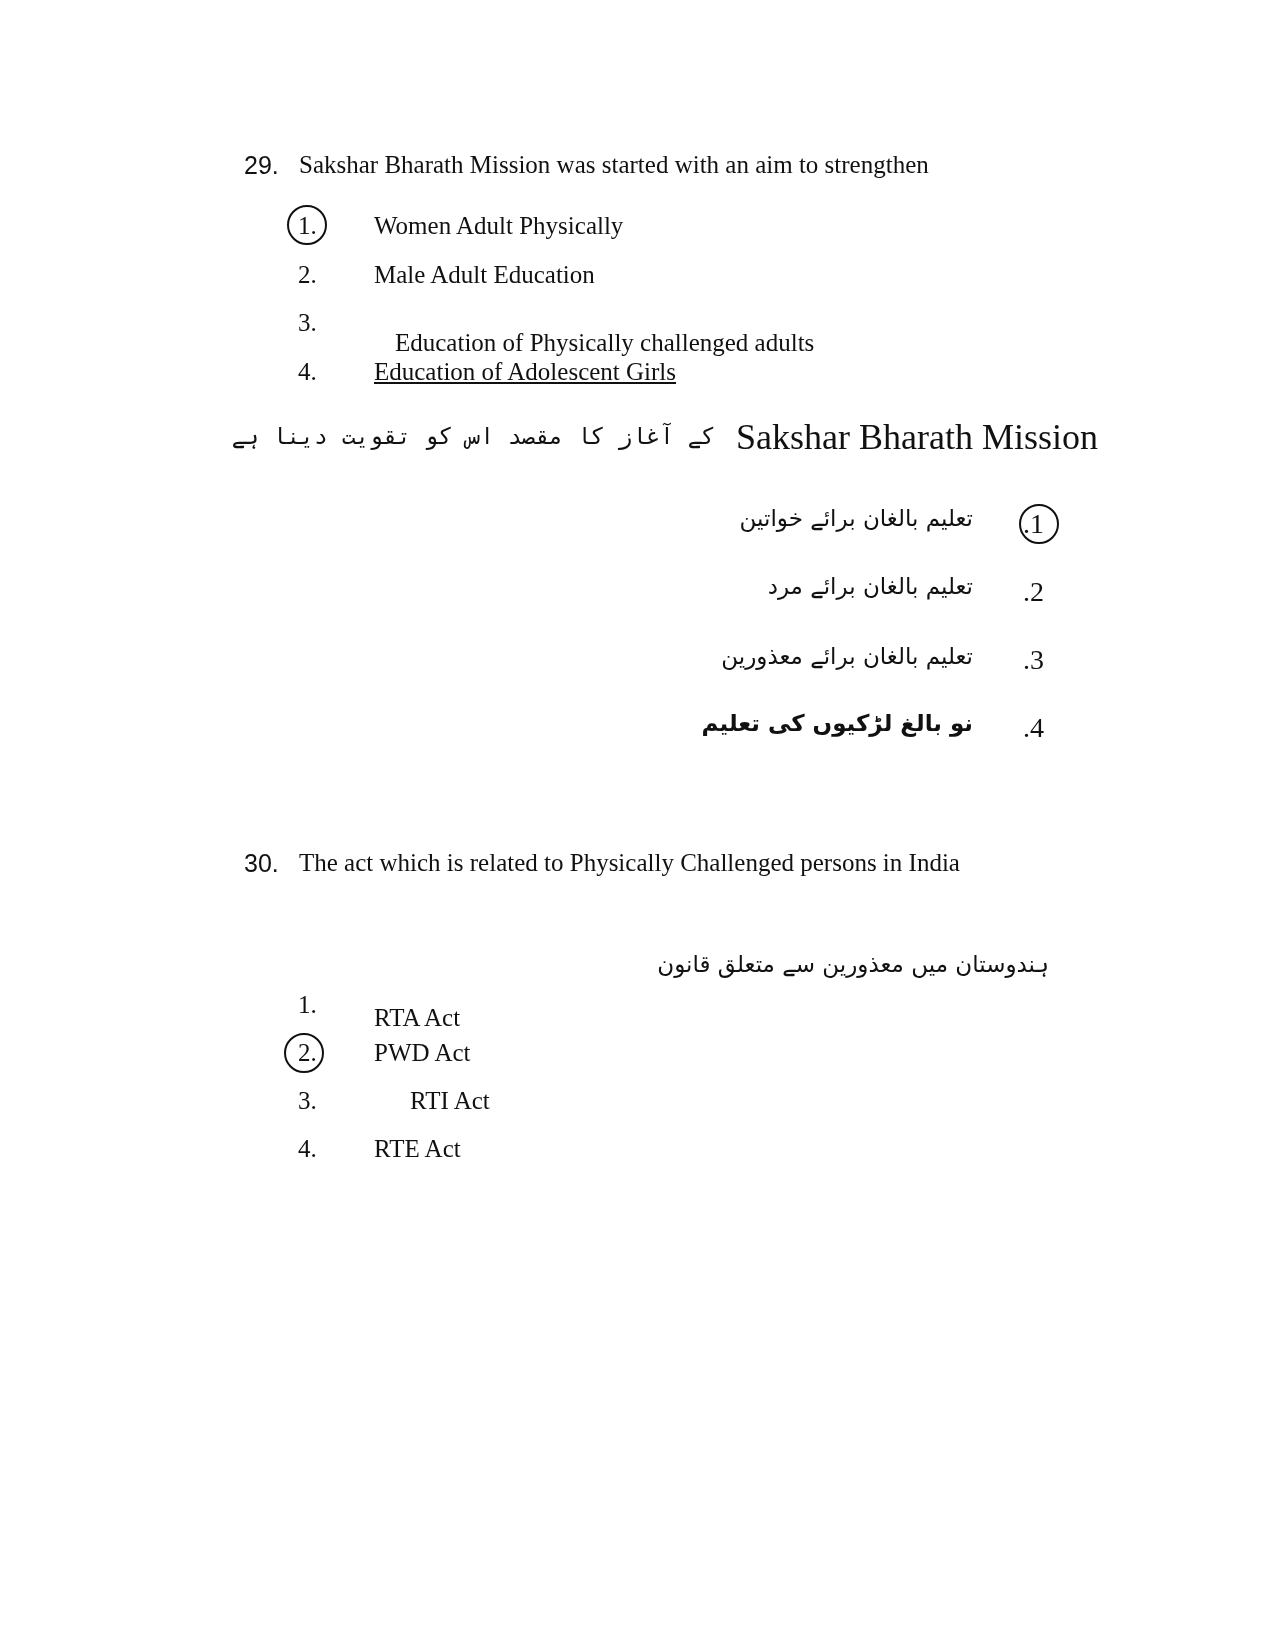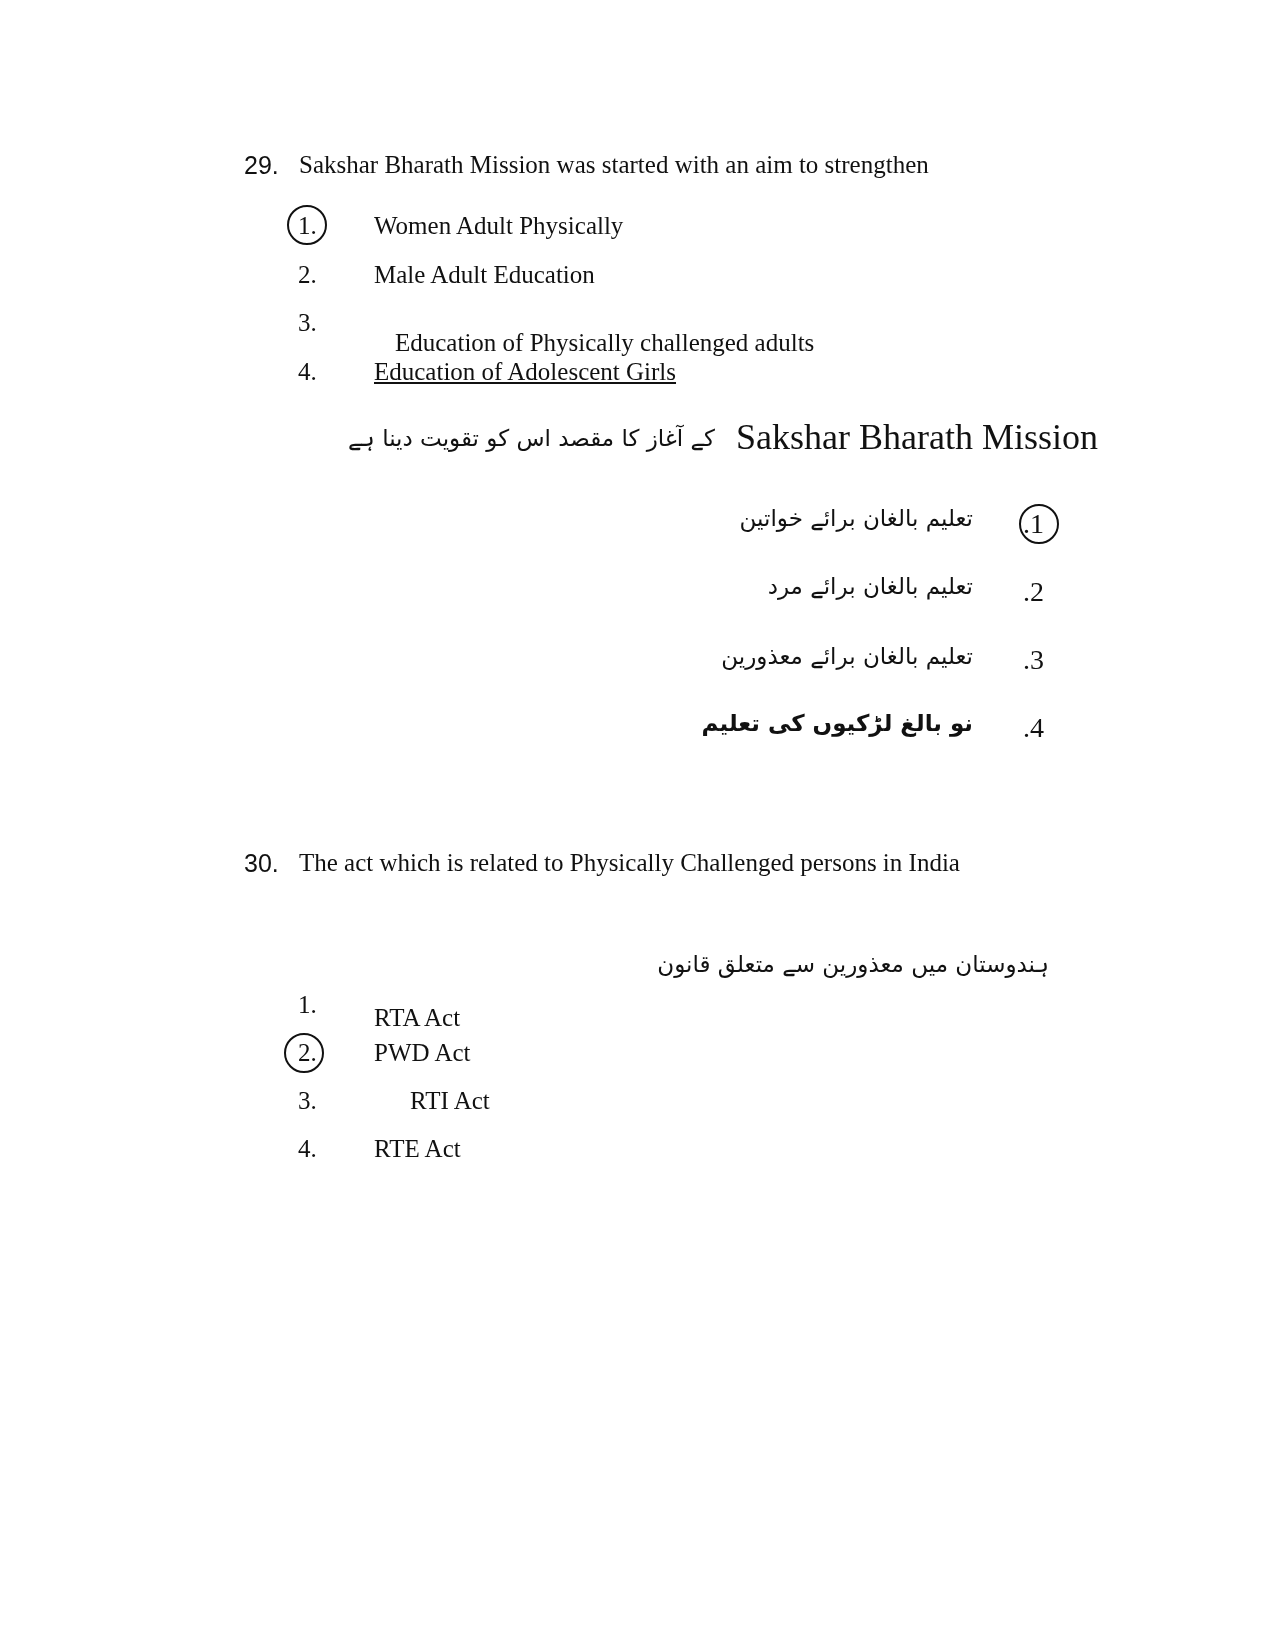--- a/index.html
+++ b/index.html
@@ -28,21 +28,21 @@
 
     <span class="num" style="left:298px; top:308px;">3.</span>
     <span class="en" style="left:395px; top:308px;margin-top:20px;">Education of Physically challenged adults</span>
 
     <span class="num" style="left:298px; top:357px;">4.</span>
     <span class="en" style="left:374px; top:357px;text-decoration:underline;">Education of Adolescent Girls</span>
   </div>
 
   <div>
     <span class="en" style="left:736px; top:422px; font-size:36px;">Sakshar Bharath Mission</span>
-    <span class="ur" style="right:560px; top:420px;">کے آغاز کا مقصد اس کو تقویت دینا ہے</span>
+    <span class="ur" style="right:560px; top:420px;font-family:Liberation Mono, monospace;">کے آغاز کا مقصد اس کو تقویت دینا ہے</span>
   </div>
 
   <div>
     <div class="circle" style="left:1019px; top:504px;"></div>
     <span class="urnum" style="left:1023px; top:508px;">.1</span>
     <span class="ur" style="right:302px; top:500px;">تعلیم بالغان برائے خواتین</span>
 
     <span class="urnum" style="left:1023px; top:576px;">.2</span>
     <span class="ur" style="right:302px; top:568px;">تعلیم بالغان برائے مرد</span>
 

